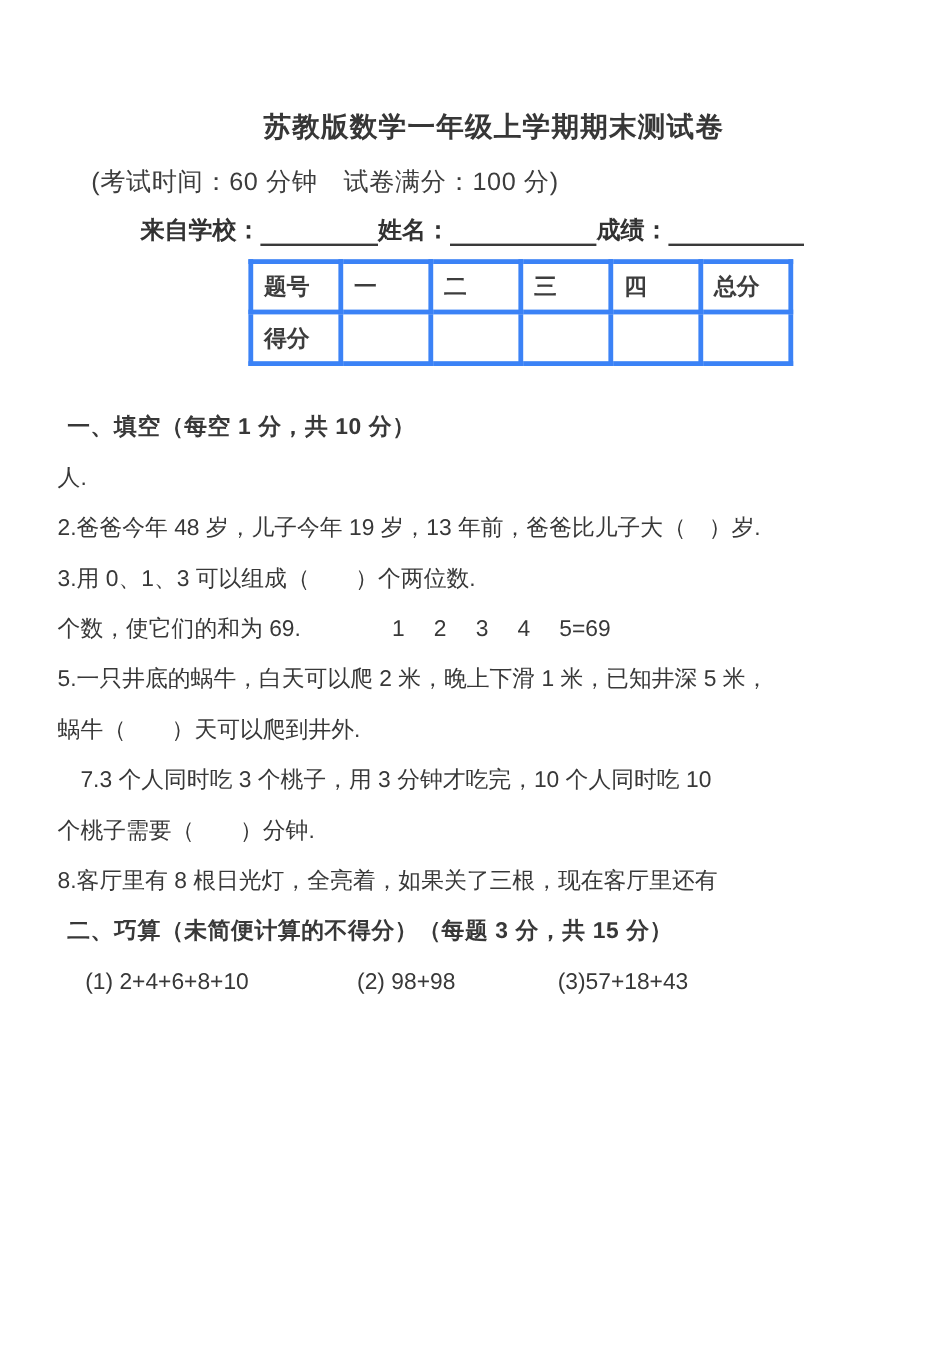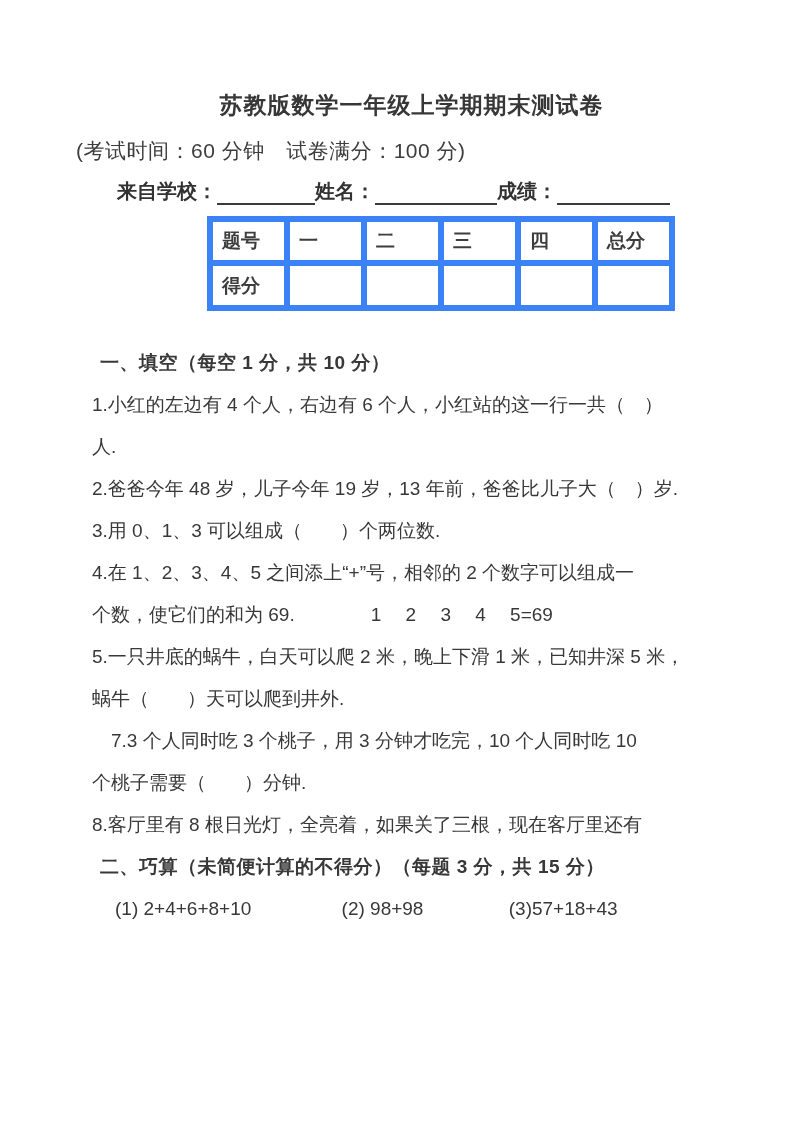--- a/index.html
+++ b/index.html
@@ -46,35 +46,35 @@
   .blank.school { width: 98px; }
   .blank.name   { width: 122px; }
   .blank.result { width: 113px; }
 
   table.score-table {
     border-collapse: collapse;
     margin-top: 11px;
     margin-left: 207px;
   }
   table.score-table td {
-    border: 6px solid #3b82f6;
+    border: 4px solid #3b82f6;
     width: 62px;
     height: 38px;
     font-size: 19px;
     font-weight: bold;
     color: #3d3d3d;
     padding: 0 0 0 9px;
     text-align: left;
     vertical-align: middle;
   }
   table.score-table tr.score-row td { height: 39px; }
 
   .body-text {
     margin-top: 31px;
-    padding-left: 92px;
+    padding-left: 48px;
     padding-right: 70px;
     font-size: 19px;
     color: #383838;
   }
   .line {
     height: 42px;
     line-height: 42px;
     white-space: nowrap;
   }
   .section-heading {
@@ -117,34 +117,32 @@
       <td></td>
     </tr>
   </tbody>
     </table>
 
   <div class="body-text">
 
     <div class="line section-heading">一、填空（每空 1 分，共 10 分）</div>
 
     <div>
-      <div class="line">1.小红的左边有 4 个人，右边有 6 个人，小红站的这一行一共（　）</div>
       <div class="line">人.</div>
     </div>
 
     <div>
       <div class="line">2.爸爸今年 48 岁，儿子今年 19 岁，13 年前，爸爸比儿子大（　）岁.</div>
     </div>
 
     <div>
       <div class="line">3.用 0、1、3 可以组成（　　）个两位数.</div>
     </div>
 
     <div>
-      <div class="line">4.在 1、2、3、4、5 之间添上“+”号，相邻的 2 个数字可以组成一</div>
       <div class="line">个数，使它们的和为 69.　　　　1　 2　 3　 4　 5=69</div>
     </div>
 
     <div>
       <div class="line">5.一只井底的蜗牛，白天可以爬 2 米，晚上下滑 1 米，已知井深 5 米，</div>
       <div class="line">蜗牛（　　）天可以爬到井外.</div>
     </div>
 
 
     <div>

